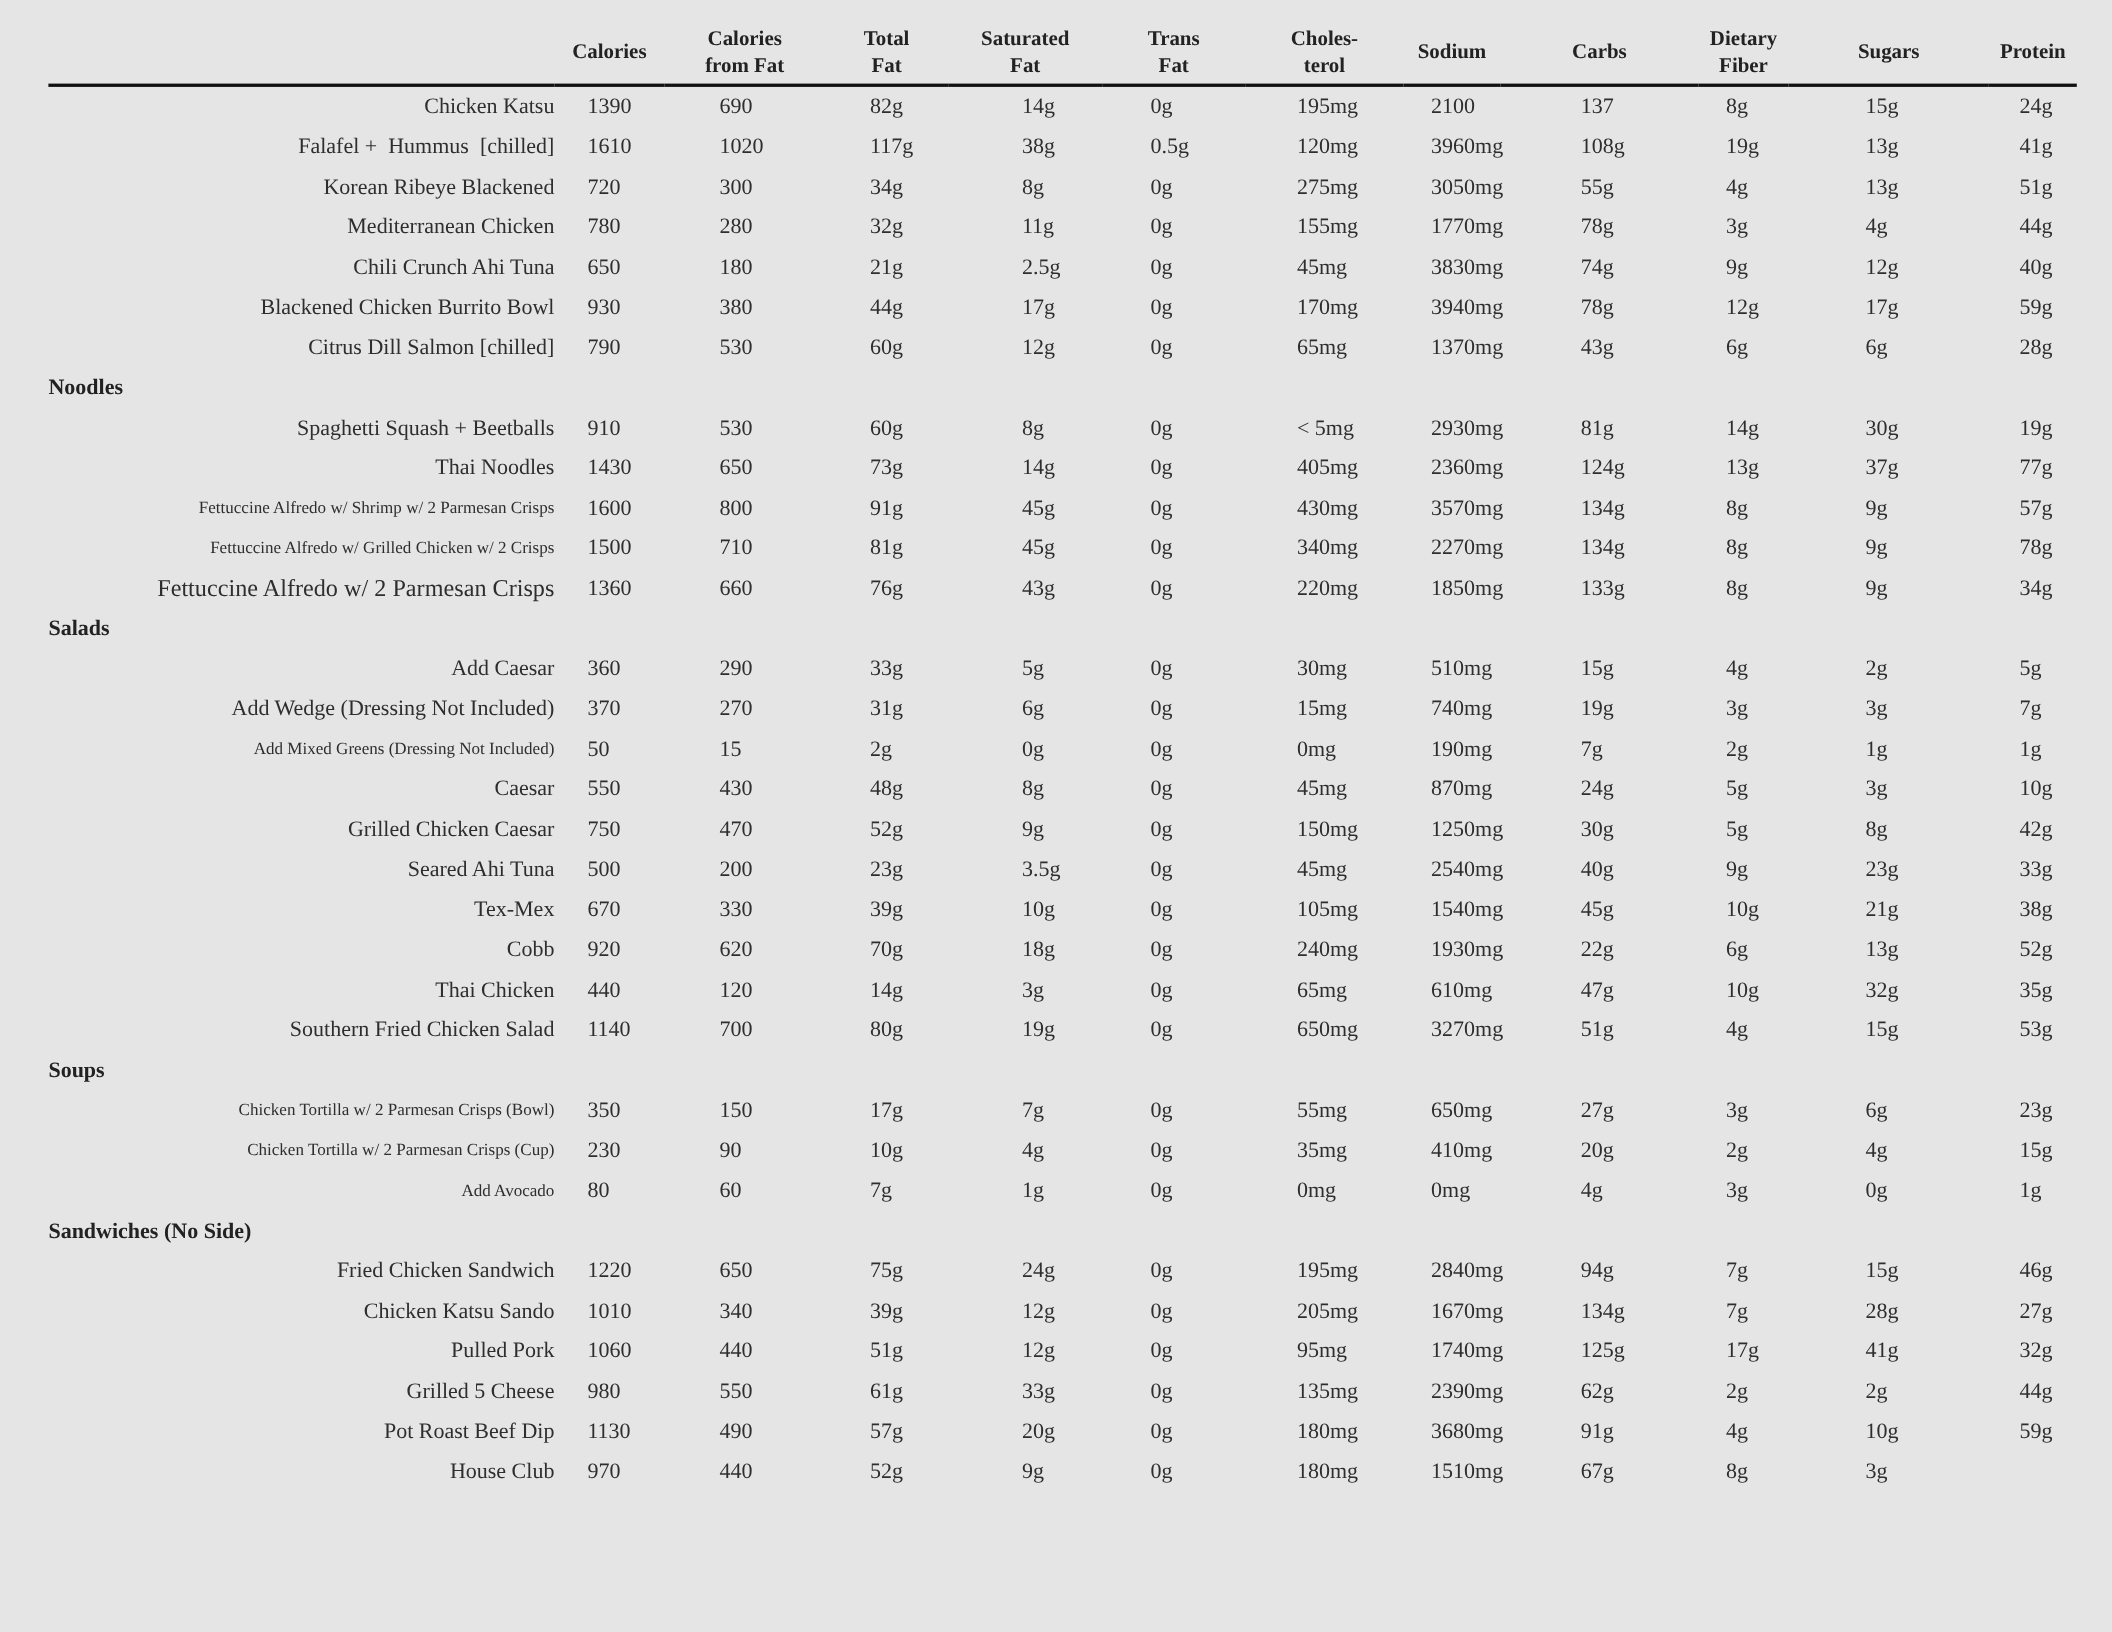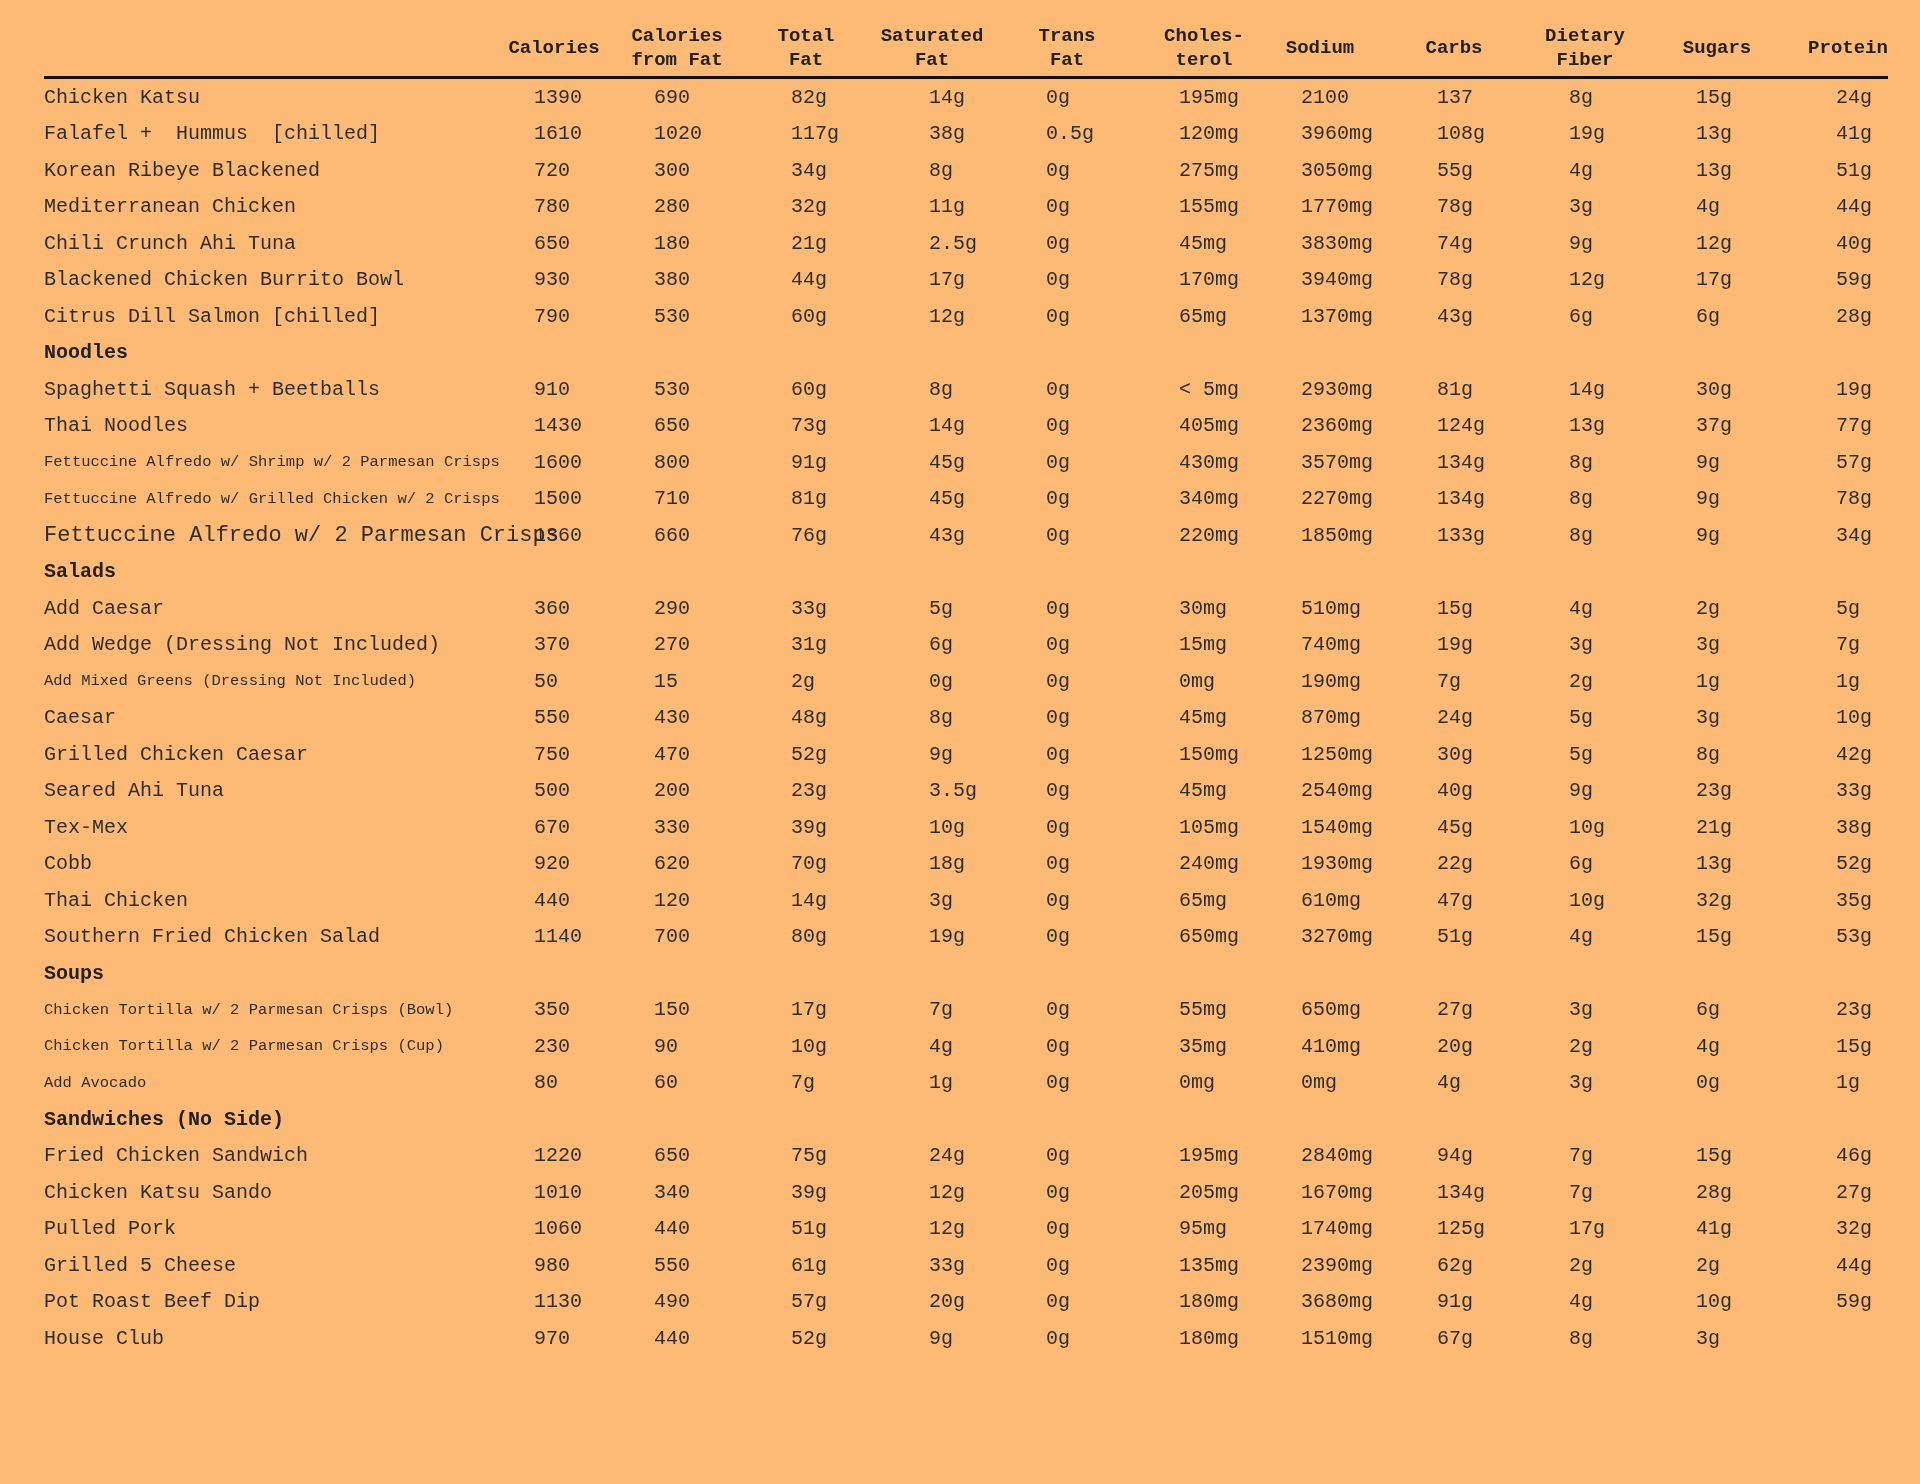--- a/index.html
+++ b/index.html
@@ -1,22 +1,22 @@
 <!DOCTYPE html>
 <html><head>
 <meta charset="utf-8">
 <style>
   html, body { margin: 0; padding: 0; background: #ffffff; }
   .page {
     position: relative;
     width: 1920px;
     height: 1484px;
-    background: #fdba74;
+    background: #e5e5e5;
     overflow: hidden;
-    font-family: Liberation Mono, monospace;
+    font-family: Liberation Serif, serif;
     color: #2e2e2e;
   }
   table.nutrition {
     border-collapse: collapse;
     table-layout: fixed;
     margin: 4px 0 0 44px;
     width: 1844px;
   }
   col.c-name    { width: 460px; }
   col.c-cal     { width: 100px; }
@@ -45,21 +45,21 @@
   }
   tbody td {
     height: 36.5px;
     padding: 0;
     vertical-align: middle;
     font-size: 20px;
     font-weight: 400;
     white-space: nowrap;
     overflow: visible;
   }
-  td.name { white-space: pre; text-align: left; }
+  td.name { white-space: pre; text-align: right; }
   td.name.md { font-size: 22px; }
   td.name.sm { font-size: 15.5px; }
   tr.section td {
     font-weight: 700;
     font-size: 20px;
     color: #222222;
     white-space: pre;
   }
   
   td.v1  { padding-left: 30px; }

